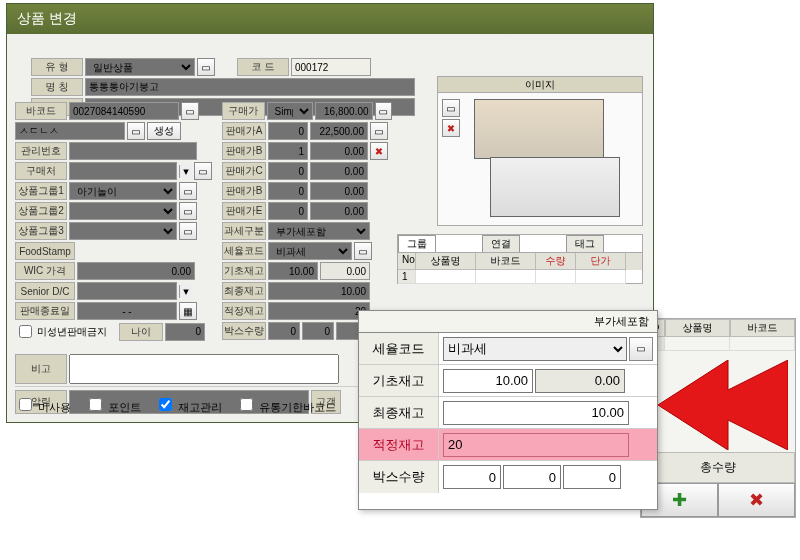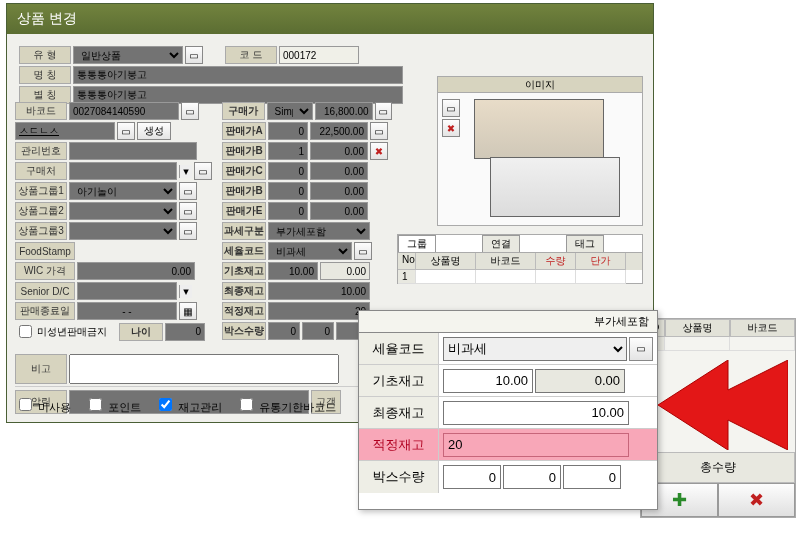--- a/index.html
+++ b/index.html
@@ -21,38 +21,38 @@
     border: 1px solid #4a5f35;
   }
   .titlebar {
     background: linear-gradient(#72833e, #5b6d32);
     color: #fff;
     font-size: 14px;
     padding: 6px 10px;
   }
   .content {
     background: #f0f0ec;
-    padding: 12px;
+    padding: 24px;
     height: calc(100% - 30px);
     position: relative;
   }
   .row { display: flex; align-items: center; margin-bottom: 2px; gap:2px;}
   .lbl {
     display: inline-flex;
     align-items: center;
     justify-content: center;
     width: 52px;
     height: 18px;
     background: #d7d4bf;
     border: 1px solid #aaa;
     font-size: 10px;
     color: #333;
   }
   .lbl.w60 { width: 60px; }
-  .lbl.w44 { width: 44px; font-weight: bold; }
+  .lbl.w44 { width: 44px; }
   input.txt, select.sel {
     height: 18px;
     border: 1px solid #999;
     background: #737373;
     font-size: 10px;
     padding: 0 3px;
   }
   input.num { text-align: right; }
   .btn {
     height: 18px;
@@ -208,21 +208,21 @@
       <input class="txt" style="width: 330px;" value="통통통아기붕고">
     </div>
 
     <div class="col-left" style="top:68px">
       <div class="row">
         <span class="lbl">바코드</span>
         <input class="txt" style="width: 110px;" value="0027084140590">
         <span class="iconbtn">▭</span>
       </div>
       <div class="row">
-        <input class="txt" style="width: 100px; text-decoration: underline;" value="ㅅㄷㄴㅅ">
+        <input class="txt" style="width: 110px;" value="ㅅㄷㄴㅅ">
         <span class="iconbtn">▭</span>
         <span class="btn">생성</span>
       </div>
       <div class="row">
         <span class="lbl">관리번호</span>
         <input class="txt" style="width: 128px;">
       </div>
       <div class="row">
         <span class="lbl">구매처</span>
         <input class="txt" style="width: 108px;">

